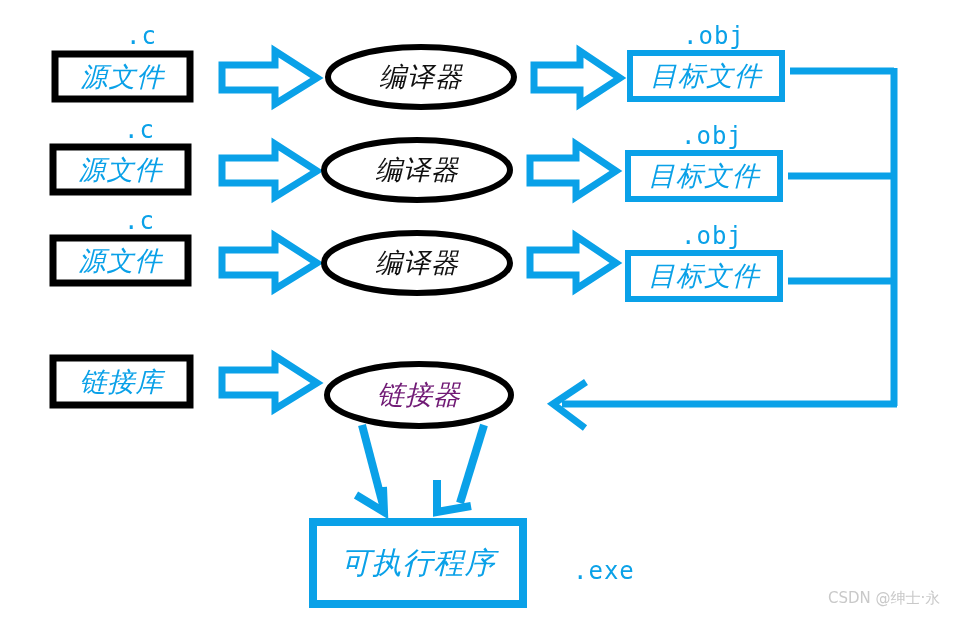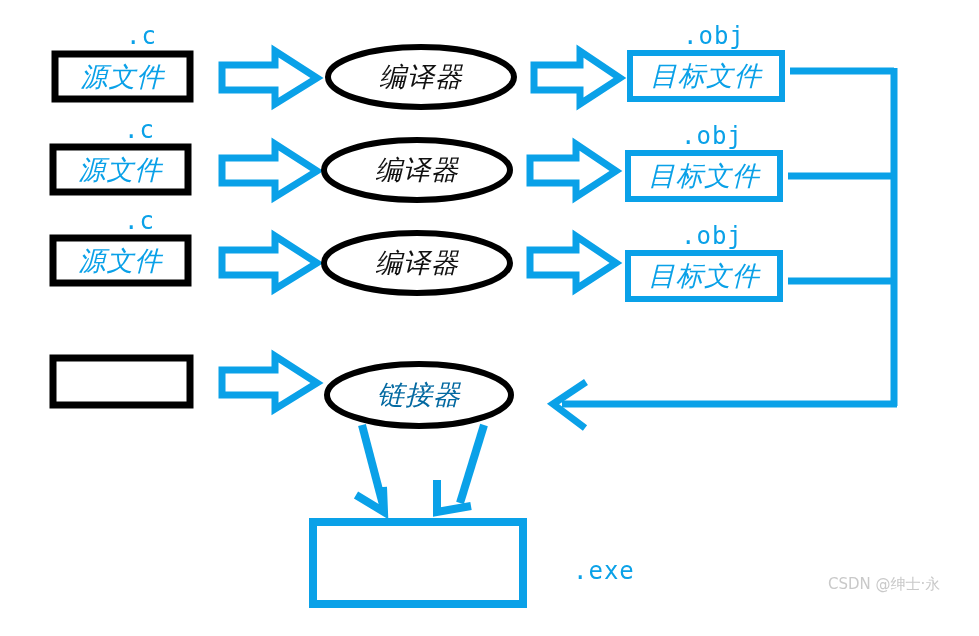--- a/index.html
+++ b/index.html
@@ -96,32 +96,34 @@
   </svg>
 
   <div class="ext-label" style="left:126px; top:22px; color:#0aa1e8;">.c</div>
   <div class="ext-label" style="left:124px; top:116px; color:#0aa1e8;">.c</div>
   <div class="ext-label" style="left:124px; top:207px; color:#0aa1e8;">.c</div>
 
   <div class="node-label" style="left:55px; top:54px; width:135px; height:45px; font-size:27px; color:#0aa1e8;">源文件</div>
   <div class="node-label" style="left:53px; top:147px; width:135px; height:45px; font-size:27px; color:#0aa1e8;">源文件</div>
   <div class="node-label" style="left:53px; top:238px; width:135px; height:45px; font-size:27px; color:#0aa1e8;">源文件</div>
 
+  <div class="node-label" style="left:53px; top:358px; width:137px; height:47px; font-size:27px; color:#0aa1e8;">链接库</div>
 
   <div class="node-label" style="left:328px; top:47px; width:186px; height:60px; font-size:27px; color:#111111;">编译器</div>
   <div class="node-label" style="left:324px; top:140px; width:186px; height:60px; font-size:27px; color:#111111;">编译器</div>
   <div class="node-label" style="left:324px; top:233px; width:186px; height:60px; font-size:27px; color:#111111;">编译器</div>
 
-  <div class="node-label" style="left:327px; top:364px; width:184px; height:62px; font-size:27px; color:#0369a1;">链接器</div>
+  <div class="node-label" style="left:327px; top:364px; width:184px; height:62px; font-size:27px; color:#701a75;">链接器</div>
 
   <div class="ext-label" style="left:683px; top:22px; color:#0aa1e8;">.obj</div>
   <div class="ext-label" style="left:681px; top:122px; color:#0aa1e8;">.obj</div>
   <div class="ext-label" style="left:681px; top:222px; color:#0aa1e8;">.obj</div>
 
   <div class="node-label" style="left:630px; top:53px; width:152px; height:46px; font-size:27px; color:#0aa1e8;">目标文件</div>
   <div class="node-label" style="left:628px; top:153px; width:152px; height:46px; font-size:27px; color:#0aa1e8;">目标文件</div>
   <div class="node-label" style="left:628px; top:253px; width:152px; height:46px; font-size:27px; color:#0aa1e8;">目标文件</div>
 
+  <div class="node-label" style="left:313px; top:522px; width:210px; height:82px; font-size:30px; color:#0aa1e8;">可执行程序</div>
   <div class="ext-label" style="left:541px; top:557px; color:#0aa1e8;margin-left:32px;">.exe</div>
 
-  <div class="watermark" style="left:828px; top:575px;">CSDN @绅士·永</div>
+  <div class="watermark" style="left:828px; top:589px;">CSDN @绅士·永</div>
 
 </div>
 
 </body></html>

